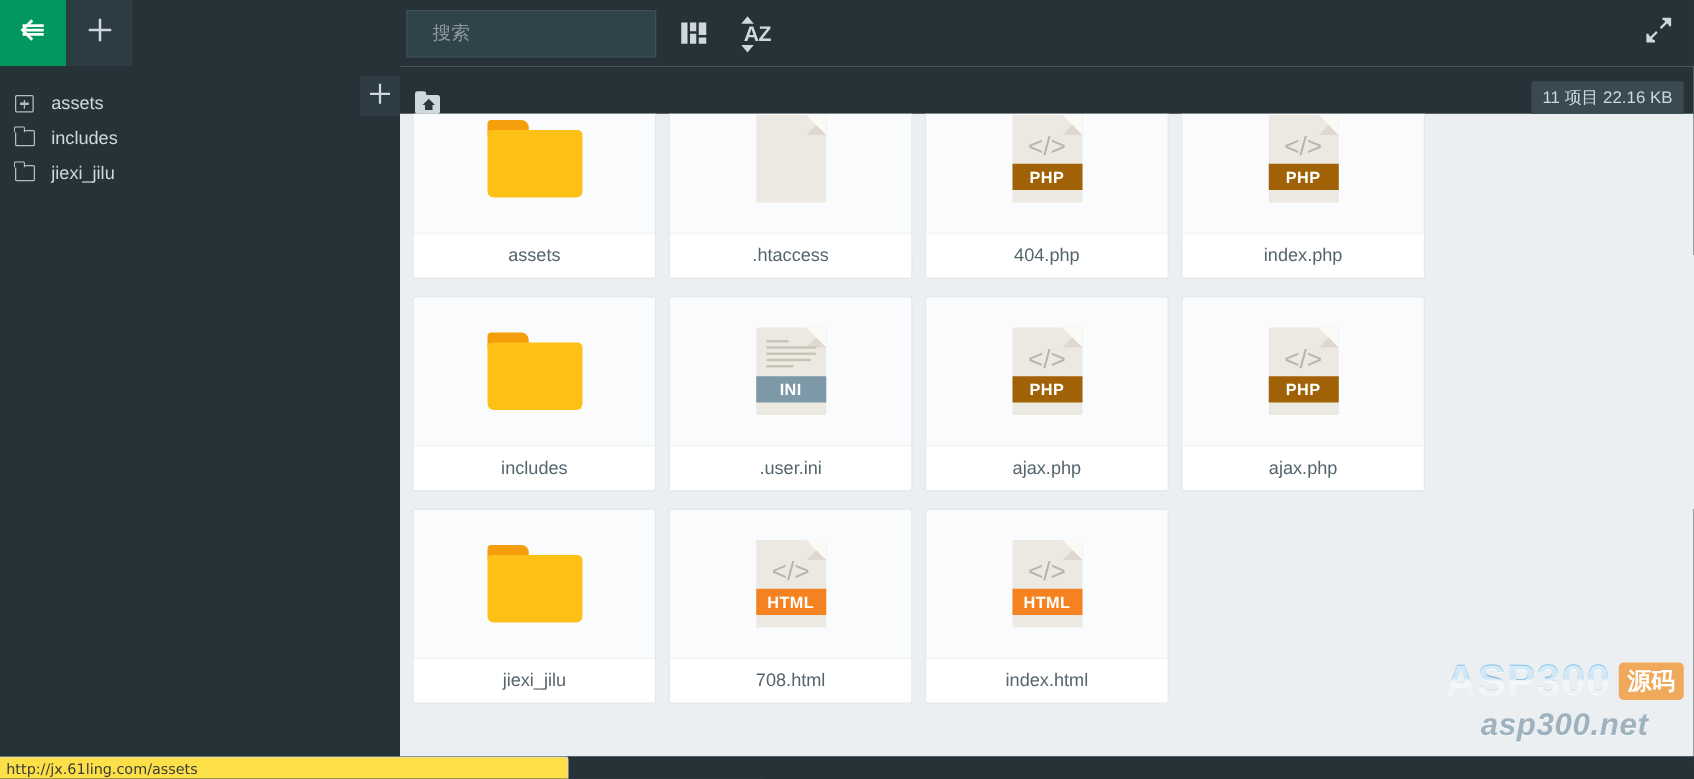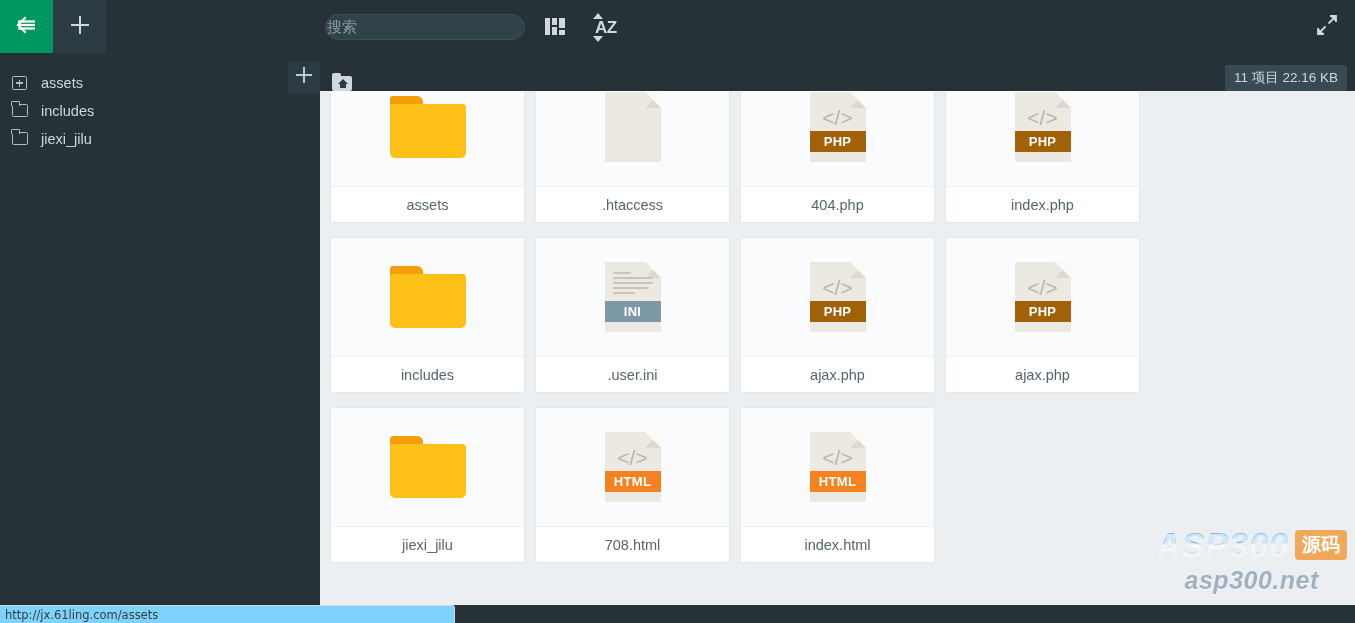--- a/index.html
+++ b/index.html
@@ -36,27 +36,27 @@
     width: 53px; height: 53px;
     background: #2d3b43;
     display: flex; align-items: center; justify-content: center;
     cursor: pointer;
   }
   .tb-spacer-a { width: 219px; }
   .search-wrap {
     display: flex; align-items: center;
   }
   .search-input {
-    width: 200px; height: 26px;
+    width: 200px; height: 38px;
     background: #2f4349;
     border: 1px solid #3a4f56;
-    border-radius: 14px;
+    border-radius: 0;
     color: #cfd8dc;
     font-size: 15px;
-    padding: 0 1px;
+    padding: 0 20px;
     font-family: "Liberation Sans", "DejaVu Sans", sans-serif;
     outline: none;
   }
   .search-input::placeholder { color: #8b9aa1; }
   .tb-spacer-b { width: 20px; }
   .tb-icon-btn {
     width: 44px; height: 53px;
     display: flex; align-items: center; justify-content: flex-start;
     cursor: pointer;
   }
@@ -313,21 +313,21 @@
   
   .watermark {
     position: absolute;
     right: 8px; bottom: 10px;
     text-align: center;
     user-select: none;
     pointer-events: none;
   }
   .wm-top { display: flex; align-items: center; gap: 6px; }
   .wm-asp {
-    font-size: 34px; font-weight: bold; font-style: italic;
+    font-size: 34px; font-weight: bold; 
     font-family: "Liberation Sans", sans-serif;
     background: linear-gradient(180deg, #8fd0f5 0%, #5fa8dc 45%, #dfe9ef 52%, #a9bcc7 100%);
     -webkit-background-clip: text; background-clip: text;
     -webkit-text-fill-color: transparent; color: #7fb7dd;
     letter-spacing: 1px;
     text-shadow: 0 1px 0 rgba(255,255,255,0.7);
   }
   .wm-badge {
     background: #f0a85a;
     color: #fff; font-size: 19px; font-weight: bold;
@@ -341,21 +341,21 @@
     color: #9eb2bf;
     text-shadow: 0 1px 0 rgba(255,255,255,0.85);
     letter-spacing: 0.5px;
   }
 
   
   .statusbar {
     position: absolute;
     left: 0; bottom: 0;
     width: 455px; height: 18px;
-    background: #7dd3fc;
+    background: #fde047;
     border: 1px solid #d8d8d8;
     border-left: none; border-bottom: none;
     border-radius: 0 3px 0 0;
     display: flex; align-items: center;
     padding-left: 5px;
     color: #3b3b3b;
     font-size: 11.5px;
     font-family: "DejaVu Sans", sans-serif;
   }
 </style>

